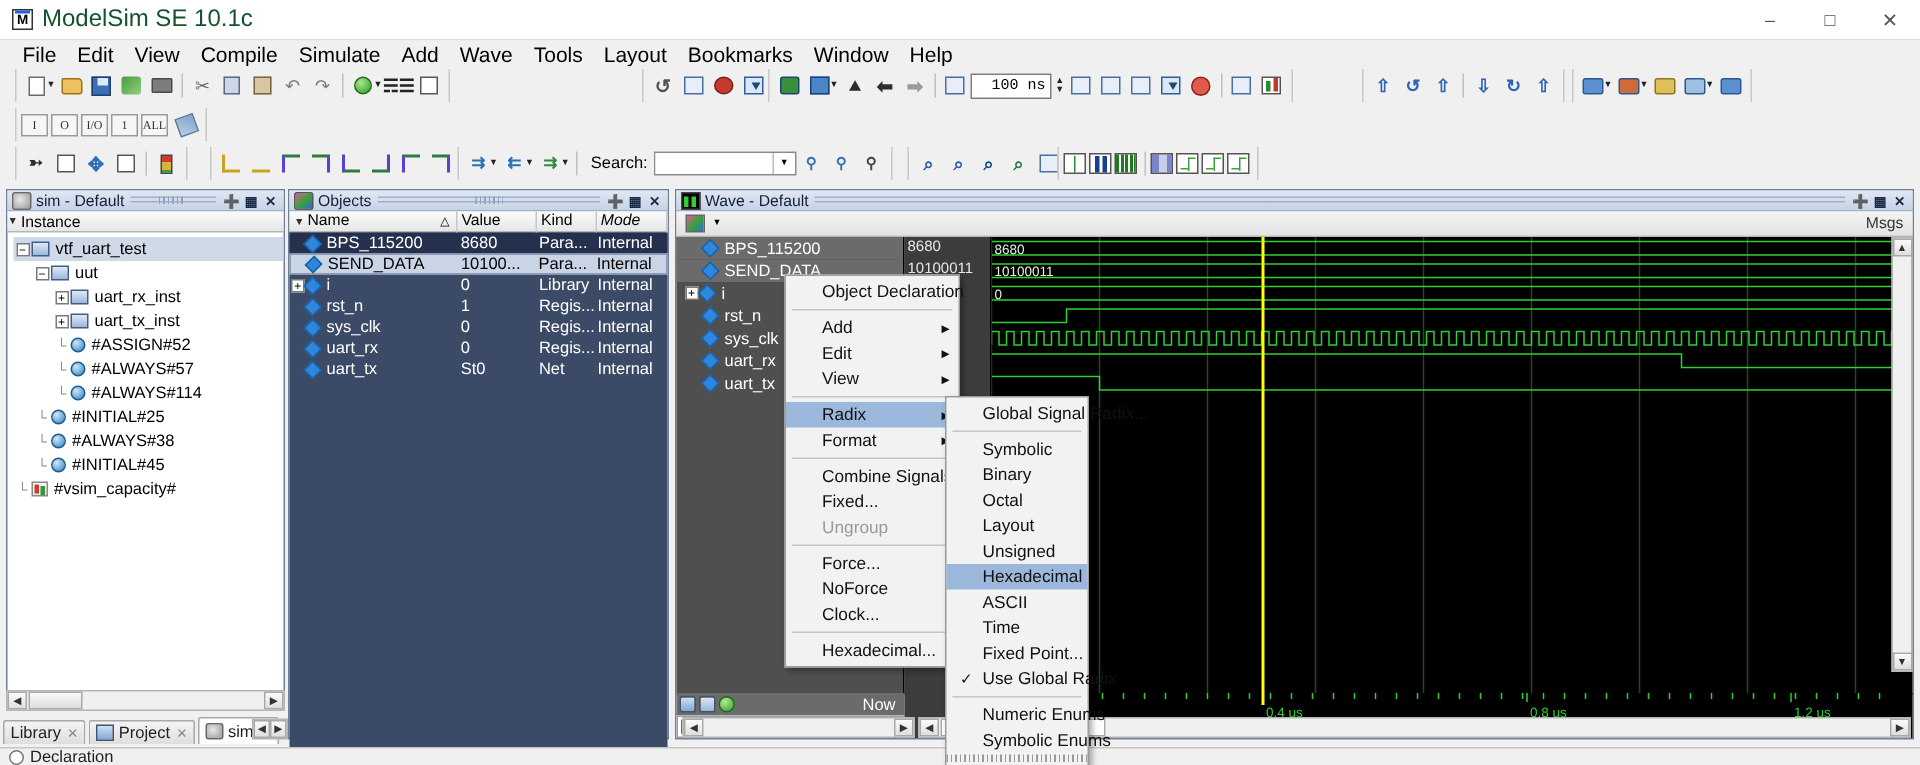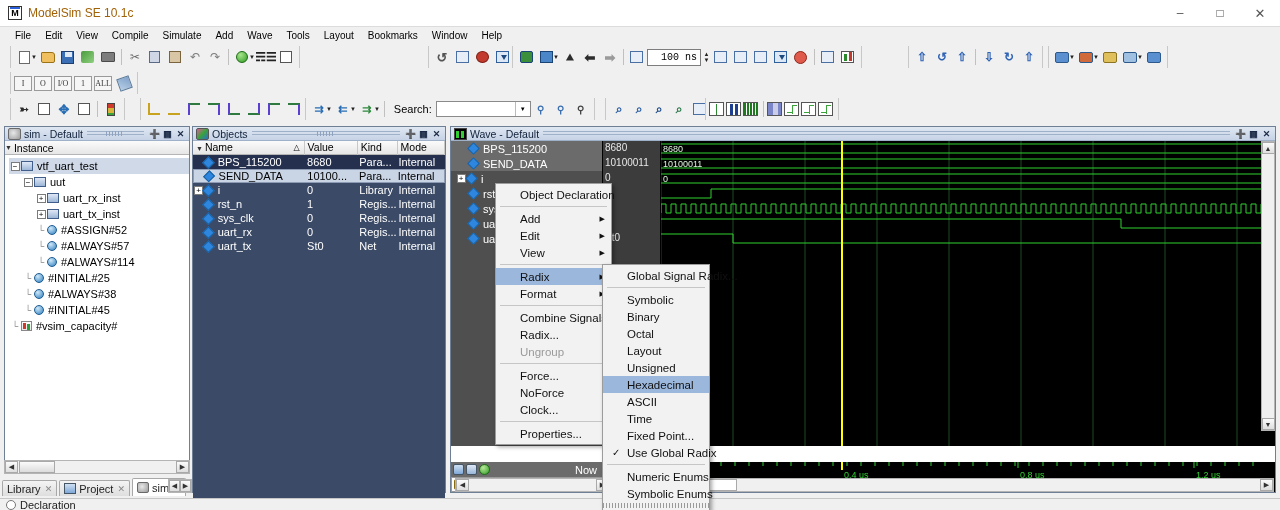--- a/index.html
+++ b/index.html
@@ -18,32 +18,32 @@
     position:absolute; left:0; top:0; width:1280px; height:27px;
     background:#ffffff; border-bottom:1px solid #dcdcdc;
     display:flex; align-items:center;
   }
   .title-logo {
     width:14px;height:14px;margin-left:8px;margin-right:6px;
     background:#ffffff; border:1px solid #333; position:relative;
     font-size:9px; font-weight:bold; text-align:center; line-height:13px;
   }
   .title-logo:after{content:"";position:absolute;left:1px;right:1px;top:0px;height:2px;background:#2b5fd9;}
-  .title-text { font-size:12px; color:#a16207; }
+  .title-text { font-size:16px; color:#14532d; }
   .win-btns { margin-left:auto; display:flex; height:27px; }
   .win-btn { width:40px; height:27px; display:flex; align-items:center; justify-content:center;
     color:#555; font-size:12px; }
   .win-btn.close { font-size:13px; }
 
   
   .menubar {
     position:absolute; left:0; top:27px; width:1280px; height:17px;
     background:#f0f0f0; display:flex; align-items:center; padding-left:8px;
   }
-  .menuitem { padding:1px 7px; font-size:10px; color:#000; }
+  .menuitem { padding:1px 7px; font-size:14px; color:#000; }
 
   
   .toolbar-row { position:absolute; left:0; width:1280px; background:#f0f0f0; }
   .tb1 { top:44px; height:26px; }
   .tb2 { top:70px; height:26px; }
   .tb3 { top:96px; height:26px; }
   .tgroup {
     position:absolute; top:2px; height:22px;
     border-left:1px solid #c8c8c8; border-right:1px solid #c8c8c8;
     background:#f0f0f0; display:flex; align-items:center; padding:0 3px;
@@ -161,20 +161,21 @@
   .wave-names{width:152px;background:#4f4f4f;border-right:1px solid #000;}
   .wave-vals{width:58px;background:#3c3c3c;border-right:1px solid #000;color:#fff;}
   .wave-canvas{background:#000;position:relative;overflow:hidden;}
   .wv-val{font-size:10px;color:#e8e8e8;padding-left:2px;height:15px;line-height:14px;overflow:hidden;white-space:nowrap;}
 
   
   .menu {
     position:absolute; background:#f2f2f2; border:1px solid #9c9c9c;
     box-shadow:2px 2px 4px rgba(0,0,0,.35); font-size:11.5px; z-index:60;
     padding:2px 0;
+    margin-left:28px;
   }
   .mi { height:17px; display:flex; align-items:center; padding:0 6px 0 24px; color:#111; white-space:nowrap; position:relative;}
   .mi.hl { background:#9bb7dc; }
   .mi.dis { color:#9a9a9a; }
   .mi .arr { position:absolute; right:6px; font-size:7px; }
   .mi .chk { position:absolute; left:9px; font-size:10px; }
   .msep { height:1px; background:#c6c6c6; margin:3px 4px; }
   .mgrip { height:5px; background:repeating-linear-gradient(90deg,#9a9a9a 0 1px,transparent 1px 3px);
            background-repeat:repeat-x; background-position:center; margin:1px 0 0; }
 
@@ -624,21 +625,21 @@
       <span class="pt-btns">
         <span class="pt-btn">➕</span>
         <span class="pt-btn">▦</span>
         <span class="pt-btn">✕</span>
       </span>
     </div>
     <div class="obj-head" id="objHead">
         <div class="col-cell" style="width: 118px;"><span class="sortmark">▼</span>Name <span style="float:right;font-size:8px;padding-right:4px;">△</span></div>
         <div class="col-cell" style="width: 56px;">Value</div>
         <div class="col-cell" style="width: 42px;">Kind</div>
-        <div class="col-cell" style="width: 50px;">Mode</div>
+        <div class="col-cell" style="width: 50px; font-style: italic;">Mode</div>
       </div>
     <div class="obj-body" id="objList">
         <div class="orow hl">
           <span style="display:inline-block;width:12px"></span>
           <span class="odiamond"></span>
           <span class="ocell" style="width:96px">BPS_115200</span>
           <span class="ocell" style="width:56px">8680</span>
           <span class="ocell" style="width:42px">Para...</span>
           <span class="ocell" style="width:50px">Internal</span>
         </div>
@@ -703,20 +704,25 @@
       </span>
       <span>Wave - Default</span>
       <span class="pt-lines"></span>
       <span class="pt-btns">
         <span class="pt-btn">➕</span>
         <span class="pt-btn">▦</span>
         <span class="pt-btn">✕</span>
       </span>
     </div>
 
+    <div class="wave-toolbar">
+      <span class="pt-icon" style="margin-left:6px;background:linear-gradient(135deg,#e05a9a,#3aa33a 50%,#2a6fd0);border:1px solid #666;"></span>
+      <span style="font-size:6px;margin-left:2px;">▼</span>
+      <span class="msgs-head">Msgs</span>
+    </div>
 
     <div style="display:flex;height:305px;position:relative;">
       <div class="wave-names" id="waveNames">
           <div class="wn-row sel">
             <span style="display:inline-block;width:18px"></span>
             <span class="odiamond"></span>
             <span>BPS_115200</span>
           </div>
           <div class="wn-row sel">
             <span style="display:inline-block;width:18px"></span>
@@ -910,42 +916,42 @@
       </div>
       <div class="mi">
         <span>Format</span>
         <span class="arr">▶</span>
       </div>
       <div class="msep"></div>
       <div class="mi">
         <span>Combine Signals...</span>
       </div>
       <div class="mi">
-        <span>Radix...</span>
+        <span>Fixed...</span>
       </div>
       <div class="mi dis">
         <span>Ungroup</span>
       </div>
       <div class="msep"></div>
       <div class="mi">
         <span>Force...</span>
       </div>
       <div class="mi">
         <span>NoForce</span>
       </div>
       <div class="mi">
         <span>Clock...</span>
       </div>
       <div class="msep"></div>
       <div class="mi">
-        <span>Properties...</span>
-      </div>
-    </div>
-
-  <div class="menu" id="radixMenu" style="left:602px;top:264px;width:108px;">
+        <span>Hexadecimal...</span>
+      </div>
+    </div>
+
+  <div class="menu" id="radixMenu" style="left:602px;top:264px;width:96px;">
       <div class="mi">
         <span>Global Signal Radix...</span>
       </div>
       <div class="msep"></div>
       <div class="mi">
         <span>Symbolic</span>
       </div>
       <div class="mi">
         <span>Binary</span>
       </div>

